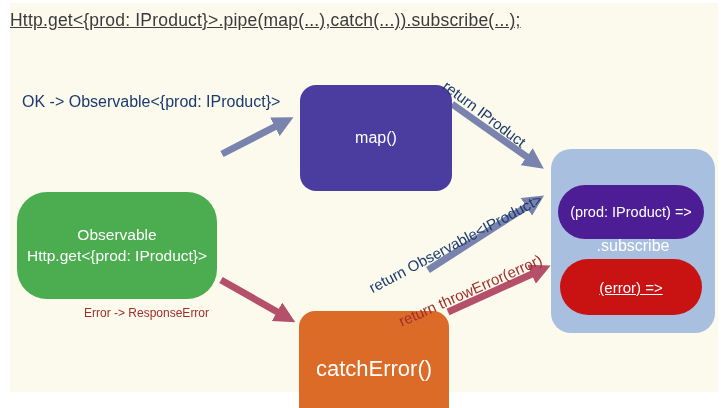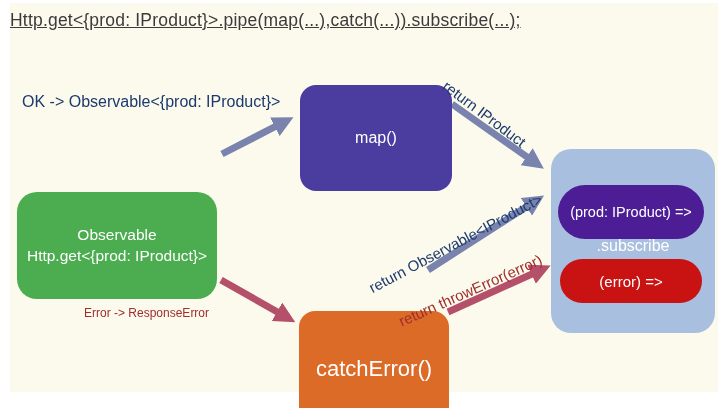--- a/index.html
+++ b/index.html
@@ -13,37 +13,37 @@
   }
   .title{
     position:absolute;left:10px;top:10px;width:708px;
     font-size:17.5px;color:#3b3b3b;text-decoration:underline;
     letter-spacing:0.2px;
   }
   .node{
     position:absolute;display:flex;flex-direction:column;align-items:center;
     justify-content:center;color:#ffffff;text-align:center;box-sizing:border-box;margin-top:27px;
   }
-  .node-source{left:17px;top:165px;width:200px;height:107px;border-radius:20px;
+  .node-source{left:17px;top:165px;width:200px;height:107px;border-radius:30px;
     background:#4bad4f;font-size:15.5px;line-height:1.35;}
   .node-map{left:300px;top:58px;width:152px;height:106px;border-radius:16px;
     background:#4b3da0;font-size:16px;}
   .node-catch{left:299px;top:284px;width:150px;height:116px;border-radius:16px;
     background:#dc6b28;font-size:22px;}
   .node-subscribe{left:551px;top:122px;width:164px;height:184px;border-radius:20px;
     background:#a9bfdf;justify-content:center;font-size:16px;}
   .subscribe-title{margin-top:9px;color:#ffffff;}
   .pill{
     position:absolute;display:flex;align-items:center;justify-content:center;
     color:#ffffff;text-align:center;
   }
   .pill-next{left:7px;top:36px;width:146px;height:54px;border-radius:28px;
     background:#4c1d95;font-size:14.5px;}
-  .pill-error{left:9px;top:110px;width:142px;height:44px;border-radius:28px;
-    background:#c91212;font-size:15px;}
+  .pill-error{left:9px;top:110px;width:142px;height:56px;border-radius:28px;
+    background:#c91212;font-size:15px;text-decoration:underline;}
   .edge-label{position:absolute;white-space:nowrap;}
   .lbl-ok{left:22px;top:93px;font-size:16px;color:#1c3a6e;text-align:right;}
   .lbl-error{left:84px;top:306px;font-size:12px;color:#a02e2e;}
   .lbl-return-iproduct{left:450px;top:77px;font-size:15px;color:#1c3a6e;
     transform:rotate(37deg);transform-origin:0 0;}
   .lbl-return-observable{left:366px;top:281px;font-size:15px;color:#1c3a6e;
     transform:rotate(-28deg);transform-origin:0 0;}
   .lbl-return-throw{left:396px;top:314px;font-size:15px;color:#a02e2e;
     transform:rotate(-24deg);transform-origin:0 0;}
   .arrows{position:absolute;left:0;top:0;width:726px;height:408px;

